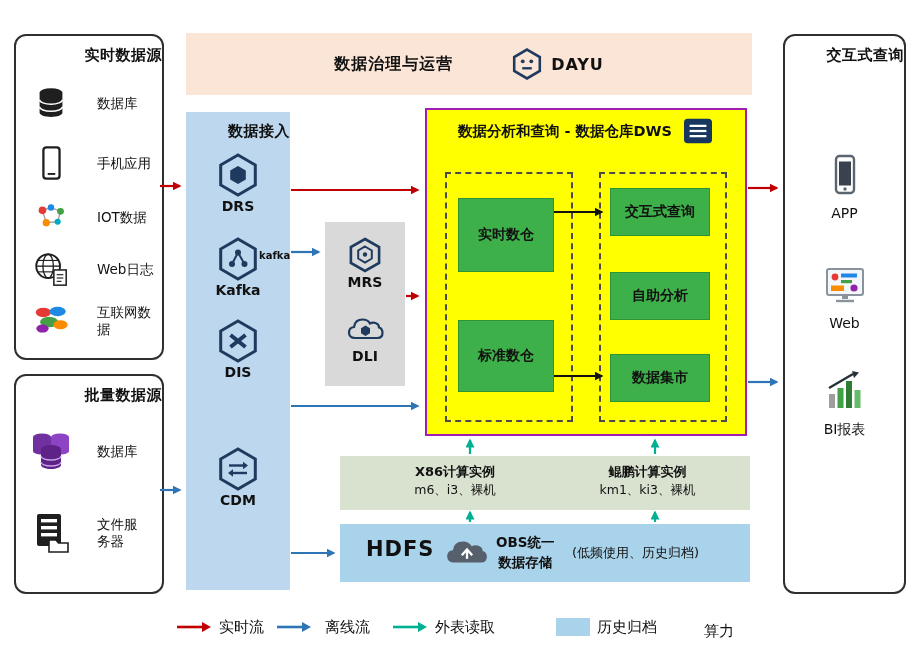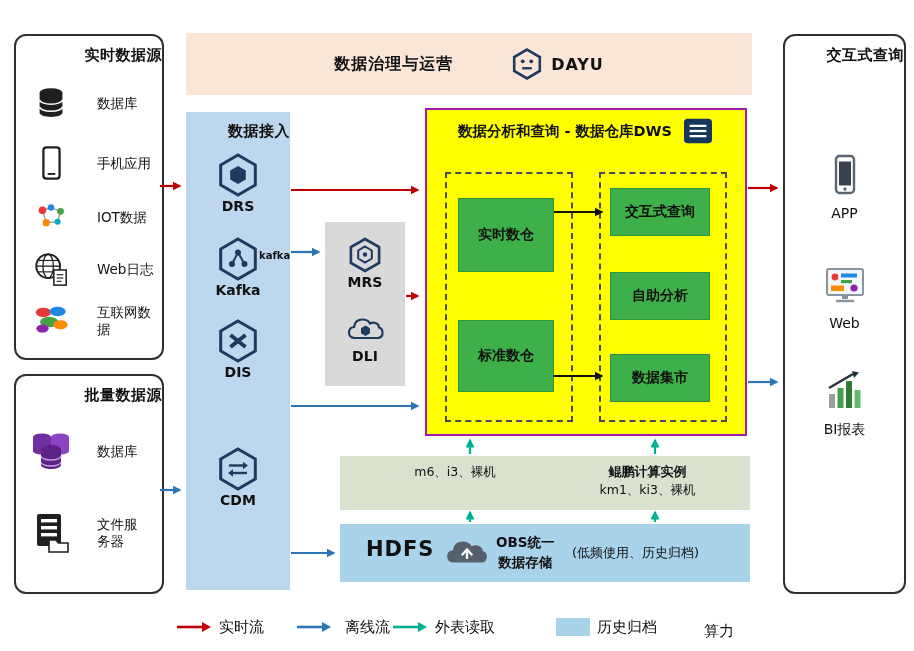--- a/index.html
+++ b/index.html
@@ -313,20 +313,21 @@
     <div class="greenbox" style="left:183px;top:162px;width:100px;height:48px;">
       <span>自助分析</span>
     </div>
     <div class="greenbox" style="left:183px;top:244px;width:100px;height:48px;">
       <span>数据集市</span>
     </div>
   </div>
 
   <div class="bar compute-bar" style="left:340px;top:456px;width:410px;height:54px;">
     <div class="cblock" style="left:15px;top:7px;width:200px;">
+      <div class="ctitle">X86计算实例</div>
       <div class="csub">m6、i3、裸机</div>
     </div>
     <div class="cblock" style="left:215px;top:7px;width:185px;">
       <div class="ctitle">鲲鹏计算实例</div>
       <div class="csub">km1、ki3、裸机</div>
     </div>
   </div>
 
   <div class="bar hdfs-bar" style="left:340px;top:524px;width:410px;height:58px;">
     <span class="hdfs-text">HDFS</span>
@@ -390,21 +391,21 @@
   </div>
 
   <div class="legend-item" style="left:176px;">
     <svg width="36" height="14" viewBox="0 0 36 14">
       <line x1="1" y1="7" x2="26" y2="7" stroke="#c00000" stroke-width="2.6"></line>
       <polygon points="26,2 35,7 26,12" fill="#c00000"></polygon>
     </svg>
     <span class="legend-label">实时流</span>
   </div>
 
-  <div class="legend-item" style="left:296px;gap:13px;">
+  <div class="legend-item" style="left:276px;gap:13px;">
     <svg width="36" height="14" viewBox="0 0 36 14">
       <line x1="1" y1="7" x2="26" y2="7" stroke="#2e75b6" stroke-width="2.6"></line>
       <polygon points="26,2 35,7 26,12" fill="#2e75b6"></polygon>
     </svg>
     <span class="legend-label">离线流</span>
   </div>
 
   <div class="legend-item" style="left:392px;">
     <svg width="36" height="14" viewBox="0 0 36 14">
       <line x1="1" y1="7" x2="26" y2="7" stroke="#00b092" stroke-width="2.6"></line>

